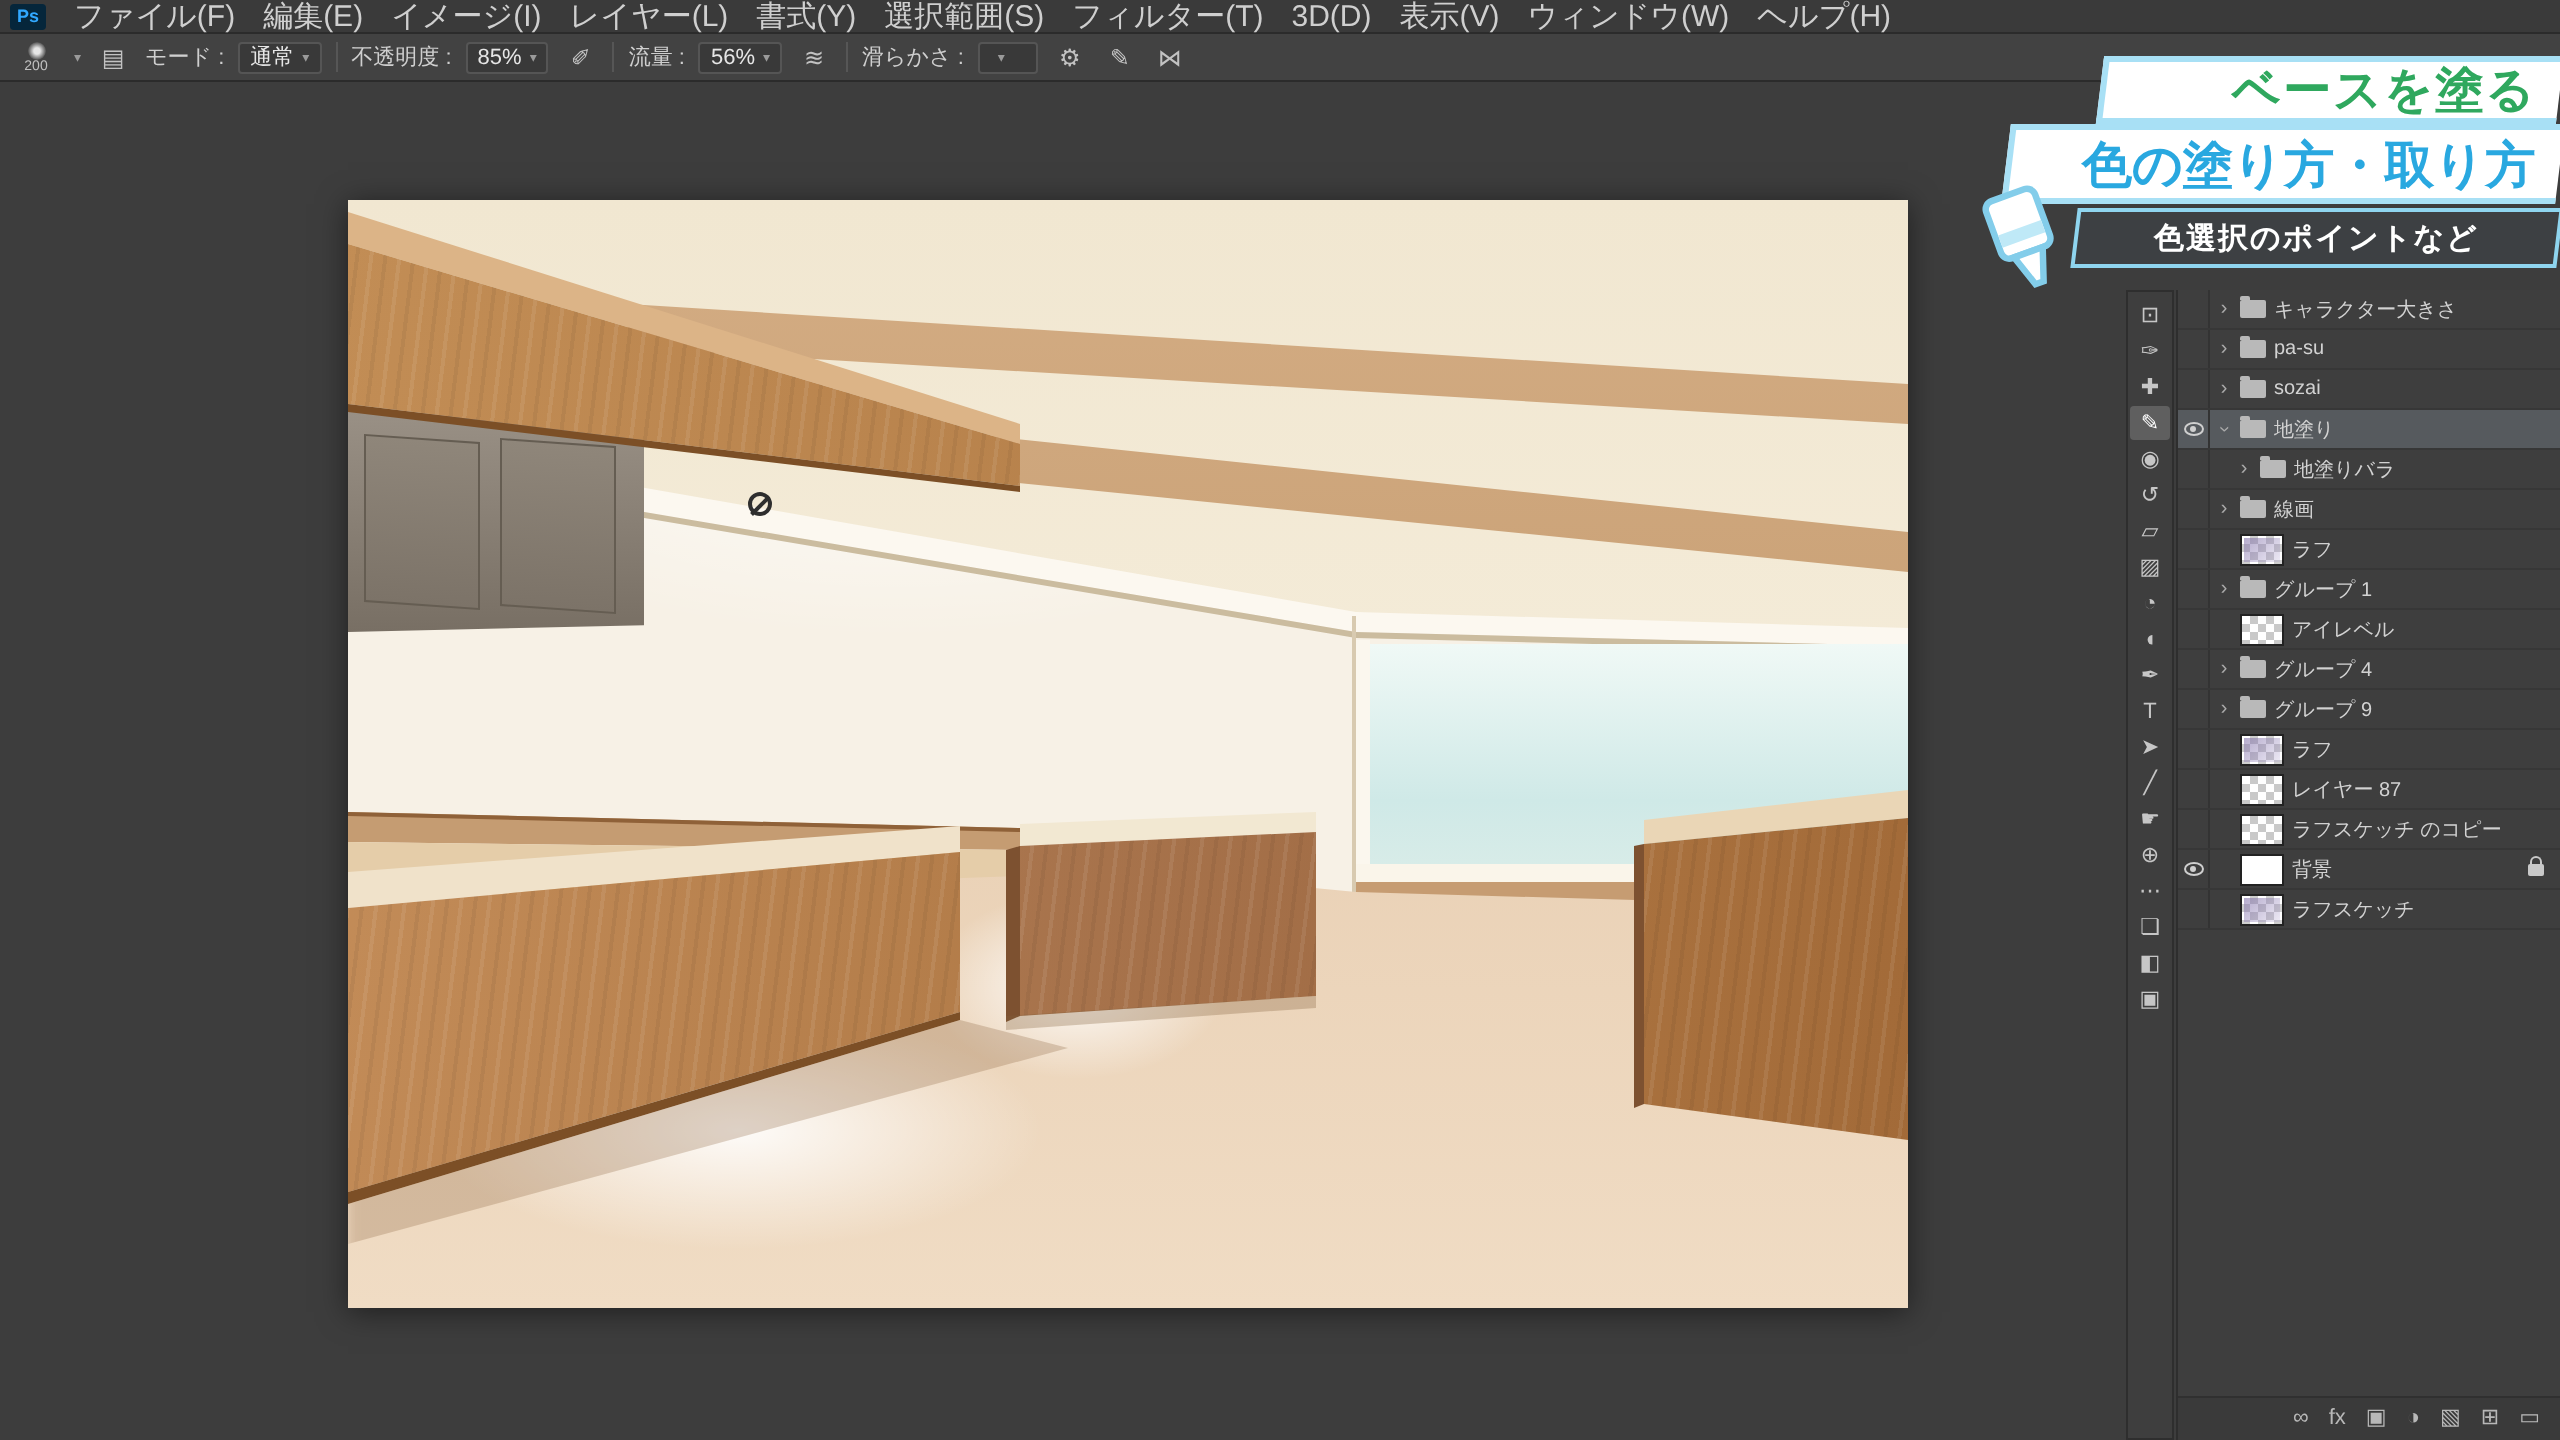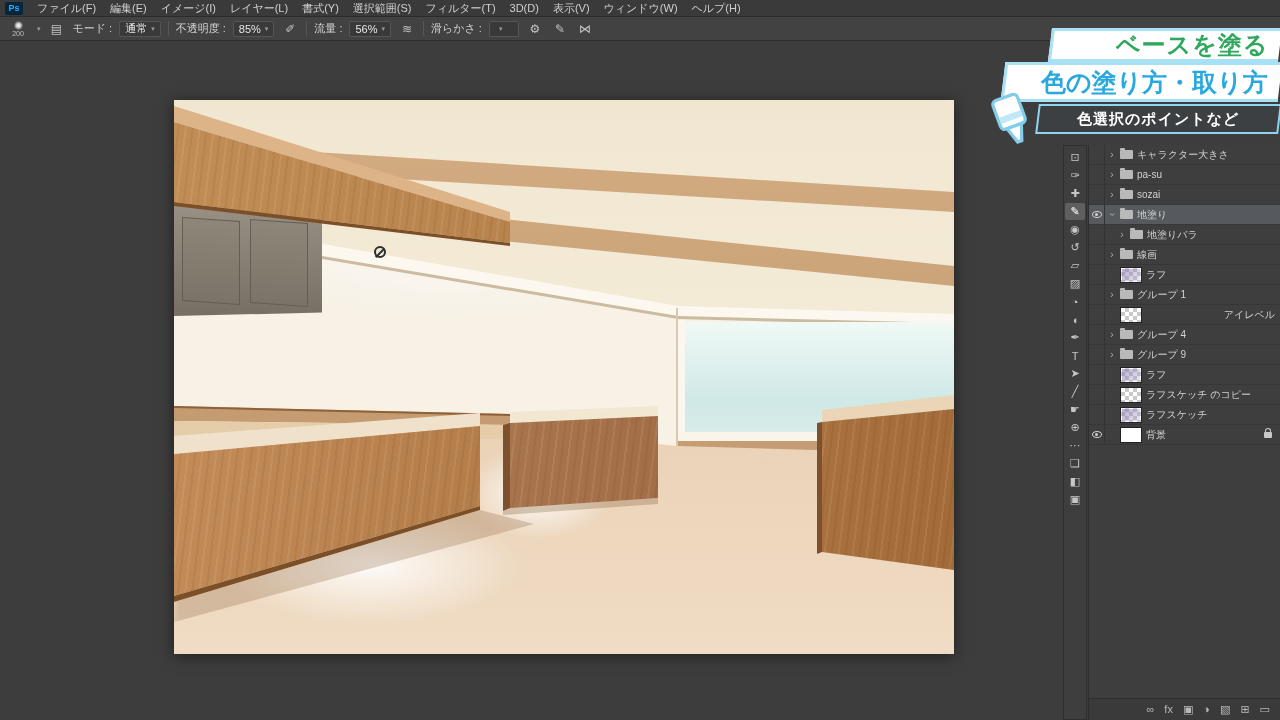--- a/index.html
+++ b/index.html
@@ -3,21 +3,21 @@
 <meta charset="utf-8">
 <style>
   *{box-sizing:border-box;margin:0;padding:0}
   html,body{width:1280px;height:720px;overflow:hidden}
   body{position:relative;background:var(--bg,#3d3d3d);font-family:"Liberation Sans","DejaVu Sans",sans-serif;font-size:11px;-webkit-font-smoothing:antialiased}
 
   
   .menu-bar{position:absolute;top:0;left:0;right:0;height:17px;background:var(--menubar,#3a3a3a);border-bottom:1px solid #2b2b2b;display:flex;align-items:center;z-index:5}
   .ps-logo{width:18px;height:13px;margin:0 7px 0 5px;background:#05263b;color:var(--ps-blue,#31a8ff);font-size:9px;font-weight:bold;display:flex;align-items:center;justify-content:center;border-radius:2px}
   .menu-items{display:flex;align-items:center;height:100%}
-  .menu-item{color:var(--text,#cfcfcf);font-size:11px;padding:0 7px;line-height:17px;cursor:default}
+  .menu-item{color:var(--text,#cfcfcf);font-size:15px;padding:0 7px;line-height:17px;cursor:default}
 
   
   .options-bar{position:absolute;top:17px;left:0;right:0;height:24px;background:var(--optionsbar,#424242);border-bottom:1px solid #2b2b2b;display:flex;align-items:center;gap:7px;padding-left:6px;color:var(--text,#cfcfcf);z-index:4}
   .brush-preset{display:flex;flex-direction:column;align-items:center;width:24px;cursor:pointer}
   .brush-dot{width:9px;height:9px;border-radius:50%;background:radial-gradient(circle,#e6e6e6 25%,rgba(230,230,230,0) 75%)}
   .brush-size{font-size:7px;color:#c0c0c0;line-height:7px}
   .caret{font-size:7px;color:#9a9a9a}
   .opt-icon{width:18px;text-align:center;color:#c2c2c2;font-size:12px;cursor:pointer}
   .opt-label{white-space:nowrap}
   .opt-select{display:inline-flex;align-items:center;gap:4px;background:#393939;border:1px solid #555;border-radius:2px;height:16px;padding:0 5px;color:#e6e6e6;cursor:pointer;white-space:nowrap}
@@ -293,21 +293,21 @@
       <div class="layer-row">
         <div class="eye-cell"></div>
         <div class="row-body" style="padding-left: 3px;">
           <span class="tri">›</span>
           <span class="folder"></span>
           <span class="layer-label">グループ 1</span>
         </div>
       </div>
       <div class="layer-row">
         <div class="eye-cell"></div>
-        <div class="row-body" style="padding-left: 3px; text-align: right;">
+        <div class="row-body" style="padding-left: 3px;">
           <span class="tri-spacer"></span>
           <span class="thumb checker"></span>
           <span class="layer-label">アイレベル</span>
         </div>
       </div>
       <div class="layer-row">
         <div class="eye-cell"></div>
         <div class="row-body" style="padding-left: 3px;">
           <span class="tri">›</span>
           <span class="folder"></span>
@@ -328,40 +328,48 @@
           <span class="tri-spacer"></span>
           <span class="thumb sketch"></span>
           <span class="layer-label">ラフ</span>
         </div>
       </div>
       <div class="layer-row">
         <div class="eye-cell"></div>
         <div class="row-body" style="padding-left: 3px;">
           <span class="tri-spacer"></span>
           <span class="thumb checker"></span>
+          <span class="layer-label">レイヤー 87</span>
+        </div>
+      </div>
+      <div class="layer-row">
+        <div class="eye-cell"></div>
+        <div class="row-body" style="padding-left: 3px;">
+          <span class="tri-spacer"></span>
+          <span class="thumb checker"></span>
           <span class="layer-label">ラフスケッチ のコピー</span>
-        </div>
-      </div>
-      <div class="layer-row">
-        <div class="eye-cell"></div>
-        <div class="row-body" style="padding-left: 3px;">
-          <span class="tri-spacer"></span>
-          <span class="thumb sketch"></span>
-          <span class="layer-label">ラフスケッチ</span>
         </div>
       </div>
       <div class="layer-row">
         <div class="eye-cell">
           <span class="eye"></span>
         </div>
         <div class="row-body" style="padding-left: 3px;">
           <span class="tri-spacer"></span>
           <span class="thumb white"></span>
           <span class="layer-label">背景</span>
           <span class="lock"></span>
+        </div>
+      </div>
+      <div class="layer-row">
+        <div class="eye-cell"></div>
+        <div class="row-body" style="padding-left: 3px;">
+          <span class="tri-spacer"></span>
+          <span class="thumb sketch"></span>
+          <span class="layer-label">ラフスケッチ</span>
         </div>
       </div>
     </div>
   <div class="layers-footer">
       <span class="footer-icon">∞</span>
       <span class="footer-icon">fx</span>
       <span class="footer-icon">▣</span>
       <span class="footer-icon">◑</span>
       <span class="footer-icon">▧</span>
       <span class="footer-icon">⊞</span>

